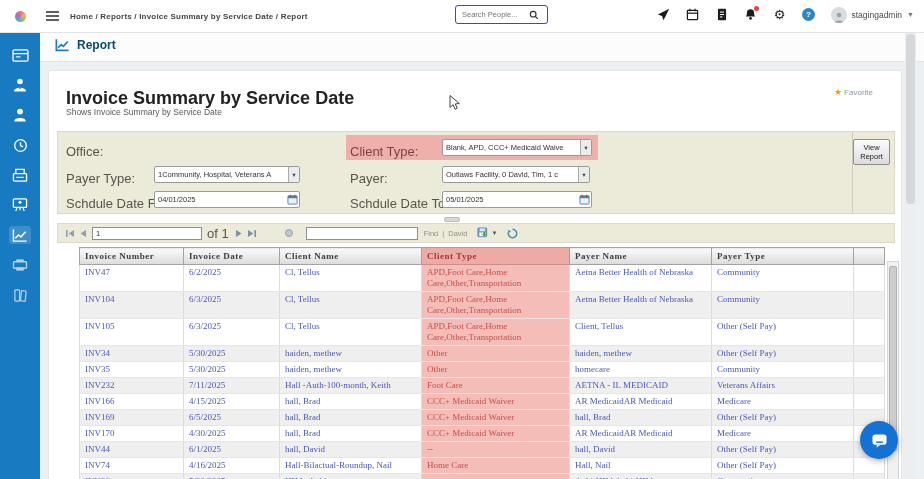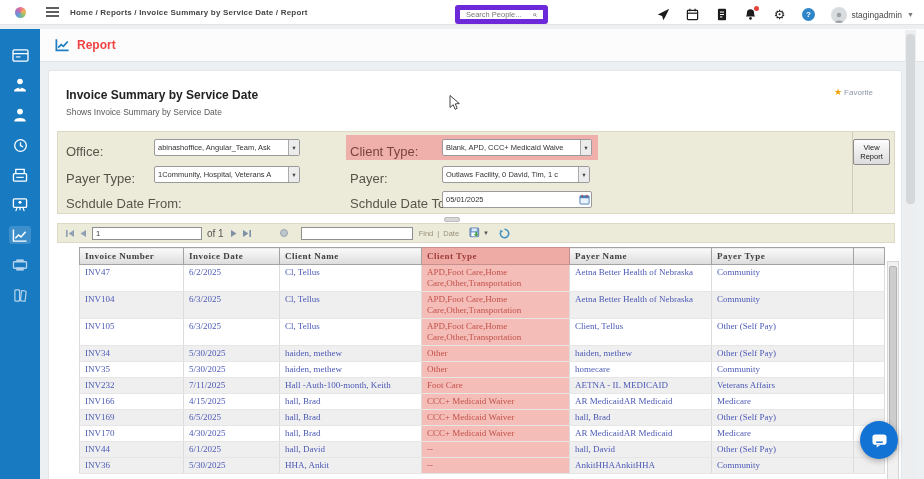--- a/index.html
+++ b/index.html
@@ -1,28 +1,28 @@
 <!DOCTYPE html>
 <html><head>
 <meta charset="utf-8">
 <style>
   * { margin:0; padding:0; box-sizing:border-box; }
   body { background:#dfe3e6; font-family:"Liberation Sans", sans-serif; }
   .page { position:relative; width:924px; height:479px; background:#edf0f2; overflow:hidden; }
 
   
-  .topbar { position:absolute; top:0; left:0; right:0; height:25px; background:#fff;
+  .topbar { position:absolute; top:0; left:0; right:0; height:33px; background:#fff;
             border-bottom:1px solid #e4e4e4; display:flex; align-items:center; z-index:6; }
   .logo-cell { width:40px; display:flex; justify-content:center; align-items:center; }
   .logo { width:11px; height:11px; border-radius:50%;
           background:conic-gradient(#e5557a,#f0a43c,#74b85b,#3f8fd4,#8f5bc0,#e5557a); opacity:.85; }
   .hamburger { width:13px; height:10px; margin-left:6px; display:flex; flex-direction:column; justify-content:space-between; cursor:pointer; }
   .hamburger i { display:block; height:1.6px; background:#5f5f5f; }
   .breadcrumb { margin-left:11px; font-size:8px; font-weight:bold; color:#454545; letter-spacing:.2px; }
-  .search-wrap { position:absolute; left:455px; top:5px; width:93px; height:19px; border:5px solid #6d28d9;
+  .search-wrap { position:absolute; left:455px; top:5px; width:93px; height:19px; border:1px solid #6d28d9;
                  border-radius:3px; background:#fff; display:flex; align-items:center; padding:0 6px; gap:5px; }
   .search-wrap input { border:none; outline:none; width:62px; font-size:7.5px; color:#555; font-family:inherit; background:transparent; }
   .top-icons { position:absolute; right:10px; top:0; height:29px; display:flex; align-items:center; gap:15px; }
   .tico { position:relative; width:14px; height:14px; display:flex; align-items:center; justify-content:center; cursor:pointer; }
   .bell-dot { position:absolute; top:-2px; right:-1px; width:5px; height:5px; border-radius:50%; background:#e8443d; }
   .gear-glyph { font-family:"DejaVu Sans", sans-serif; font-size:13px; color:#222; line-height:1; }
   .help-circle { width:13px; height:13px; border-radius:50%; background:#2e86c8; color:#fff; font-size:8px;
                  font-weight:bold; display:flex; align-items:center; justify-content:center; }
   .user-chip { display:flex; align-items:center; gap:5px; cursor:pointer; }
   .avatar { width:16px; height:16px; border-radius:50%; background:#d9dcde; display:flex; align-items:flex-end; justify-content:center; overflow:hidden; }
@@ -33,25 +33,25 @@
   .sidebar { position:absolute; top:29px; left:0; bottom:0; width:40px; background:#187ac1;
              display:flex; flex-direction:column; align-items:center; padding-top:17px; gap:12px; z-index:5; }
   .side-slot { width:22px; height:18px; display:flex; align-items:center; justify-content:center; cursor:pointer; border-radius:3px; }
   .side-slot.active { background:rgba(255,255,255,.16); }
   .side-slot.dim { opacity:.68; }
 
   
   .main { position:absolute; left:40px; top:29px; right:0; bottom:0; }
   .report-strip { height:33px; background:#fcfcfc; border-bottom:1px solid #e2e2e2;
                   display:flex; align-items:center; padding-left:15px; gap:7px; }
-  .report-strip-title { font-size:12px; font-weight:bold; color:#ef4444; }
+  .report-strip-title { font-size:12px; font-weight:bold; color:#0c4a6e; }
 
   .card { position:absolute; left:8px; top:41px; width:854px; height:560px; background:#fff;
           border:1px solid #e6e6e6; border-radius:2px; }
-  .card-title { position:absolute; left:17px; top:17px; font-size:12px; font-weight:bold; color:#222; }
+  .card-title { position:absolute; left:17px; top:17px; font-size:18px; font-weight:bold; color:#222; }
   .card-sub { position:absolute; left:17px; top:36px; font-size:8.5px; color:#5a5a5a; }
   .favorite { position:absolute; right:28px; top:16px; font-size:8px; color:#8d96a5; display:flex; align-items:center; gap:2px; cursor:pointer; }
   .favorite .star { color:#f2a200; font-size:9px; }
 
   
   .filter-panel { position:absolute; left:8px; top:60px; width:838px; height:83px;
                   background:#ecead9; border:1px solid #dcd8c2; }
   .hl-band { position:absolute; left:288px; top:3px; width:252px; height:25px; background:#efb0ab; }
   .f-label { position:absolute; font-size:13px; color:#57554a; }
   .f-ctrl { position:absolute; height:17px; background:#fff; border:1px solid #9a9a9a; border-radius:2px;
@@ -66,21 +66,21 @@
 
   .grip { position:absolute; left:395px; top:146px; width:16px; height:5px; background:#d7d7d7;
           border:1px solid #bdbdbd; border-radius:2px; cursor:row-resize; }
 
   
   .rv-toolbar { position:absolute; left:8px; top:152px; width:838px; height:20px; background:#ecead9;
                 border:1px solid #ddd9c4; display:flex; align-items:center; padding:0 5px; }
   .nav-btn { width:13px; height:13px; display:flex; align-items:center; justify-content:center; cursor:pointer; }
   .pg-input { width:110px; height:13px; margin-left:3px; border:1px solid #8f8f8f; font-size:7.5px; padding:0 3px;
               font-family:inherit; color:#333; outline:none; }
-  .of-label { font-size:10px; color:#555; margin:0 4px 0 5px; }
+  .of-label { font-size:13px; color:#555; margin:0 4px 0 5px; }
   .cancel-disc { width:8px; height:8px; border-radius:50%; background:#bcc6cd; border:1px solid #9aa6ad; margin-left:26px; cursor:pointer; }
   .find-input { width:112px; height:13px; margin-left:13px; border:1px solid #8f8f8f; font-size:7.5px; padding:0 3px;
                 font-family:inherit; outline:none; }
   .find-links { display:flex; gap:4px; margin-left:6px; font-size:7.5px; color:#97917b; }
   .find-links span { cursor:pointer; }
   .exp-wrap { display:flex; align-items:center; margin-left:10px; gap:2px; cursor:pointer; }
   .exp-caret { font-size:6px; color:#555; }
   .refresh-wrap { margin-left:10px; cursor:pointer; display:flex; }
 
   
@@ -255,44 +255,51 @@
       <div class="card-sub">Shows Invoice Summary by Service Date</div>
       <div class="favorite">
         <span class="star">★</span>
         <span>Favorite</span>
       </div>
 
       <div class="filter-panel">
         <div class="hl-band"></div>
 
         <span class="f-label" style="left:8px; top:12px;">Office:</span>
-        <div class="f-ctrl" style="left:96px; top:7px; width:146px;">
-          <span class="val">abinashoffice, Angular_Team, Ask</span>
-            <span class="dd-btn">▼</span>
-        </div>
 
         <span class="f-label" style="left:292px; top:12px; color:#7c4440;">Client Type:</span>
         <div class="f-ctrl" style="left:384px; top:7px; width:150px;">
           <span class="val">Blank, APD, CCC+ Medicaid Waive</span>
             <span class="dd-btn">▼</span>
         </div>
 
         <span class="f-label" style="left:8px; top:39px;">Payer Type:</span>
         <div class="f-ctrl" style="left:96px; top:34px; width:146px;">
           <span class="val">1Community, Hospital, Veterans A</span>
             <span class="dd-btn">▼</span>
         </div>
 
         <span class="f-label" style="left:292px; top:39px;">Payer:</span>
         <div class="f-ctrl" style="left:384px; top:34px; width:148px;">
           <span class="val">Outlaws Facility, 0 David, Tim, 1 c</span>
             <span class="dd-btn">▼</span>
         </div>
 
         <span class="f-label" style="left:8px; top:64px;">Schdule Date From:</span>
+        <div class="f-ctrl" style="left:96px; top:59px; width:146px;">
+          <span class="val">04/01/2025</span>
+          <span class="cal-btn">
+            <svg width="11" height="11" viewBox="0 0 12 12">
+                <rect x="1" y="2" width="10" height="9" rx="1" fill="#eaf2fb" stroke="#4a7fb5" stroke-width="1"></rect>
+                <rect x="1" y="2" width="10" height="2.6" fill="#4a7fb5"></rect>
+                <line x1="3.5" y1="0.8" x2="3.5" y2="3" stroke="#c0392b" stroke-width="1.1"></line>
+                <line x1="8.5" y1="0.8" x2="8.5" y2="3" stroke="#c0392b" stroke-width="1.1"></line>
+              </svg>
+          </span>
+        </div>
 
         <span class="f-label" style="left:292px; top:64px;">Schdule Date To:</span>
         <div class="f-ctrl" style="left:384px; top:59px; width:150px;">
           <span class="val">05/01/2025</span>
           <span class="cal-btn">
             <svg width="11" height="11" viewBox="0 0 12 12">
                 <rect x="1" y="2" width="10" height="9" rx="1" fill="#eaf2fb" stroke="#4a7fb5" stroke-width="1"></rect>
                 <rect x="1" y="2" width="10" height="2.6" fill="#4a7fb5"></rect>
                 <line x1="3.5" y1="0.8" x2="3.5" y2="3" stroke="#c0392b" stroke-width="1.1"></line>
                 <line x1="8.5" y1="0.8" x2="8.5" y2="3" stroke="#c0392b" stroke-width="1.1"></line>
@@ -330,21 +337,21 @@
           <svg width="10" height="9" viewBox="0 0 10 9">
               <path d="M1 1 L6.4 4.5 L1 8 Z" fill="#7d90a8"></path>
               <rect x="7.4" y="1" width="1.6" height="7" fill="#7d90a8"></rect>
             </svg>
         </span>
         <span class="cancel-disc"></span>
         <input class="find-input" style="">
         <span class="find-links">
           <span>Find</span>
           <span>|</span>
-          <span>Date</span>
+          <span>David</span>
         </span>
         <span class="exp-wrap">
           <svg width="12" height="12" viewBox="0 0 13 13">
               <rect x="1" y="1" width="9.5" height="9.5" rx="1" fill="#7ba3d4" stroke="#4a6fa0" stroke-width="0.8"></rect>
               <rect x="3" y="1.5" width="5.5" height="3" fill="#dce9f7"></rect>
               <rect x="2.6" y="6" width="6.4" height="4" fill="#fff"></rect>
               <path d="M9.2 7.2 v3 h-2.2 l3.2 2.6 l3-2.6 h-2 v-3 Z" fill="#3da33d" transform="translate(-1.4,-1.2) scale(0.9)"></path>
             </svg>
           <span class="exp-caret">▼</span>
         </span>
@@ -472,20 +479,29 @@
   <tr class="alt">
     <td>INV44</td>
     <td>6/1/2025</td>
     <td>hall, David</td>
     <td class="pink">--</td>
     <td>hall, David</td>
     <td>Other (Self Pay)</td>
     <td></td>
   </tr>
 
+  <tr>
+    <td>INV74</td>
+    <td>4/16/2025</td>
+    <td>Hall-Bilactual-Roundup, Nail</td>
+    <td class="pink">Home Care</td>
+    <td>Hall, Nail</td>
+    <td>Other (Self Pay)</td>
+    <td></td>
+  </tr>
 
   <tr class="alt">
     <td>INV36</td>
     <td>5/30/2025</td>
     <td>HHA, Ankit</td>
     <td class="pink">--</td>
     <td>AnkitHHAAnkitHHA</td>
     <td>Community</td>
     <td></td>
   </tr>

